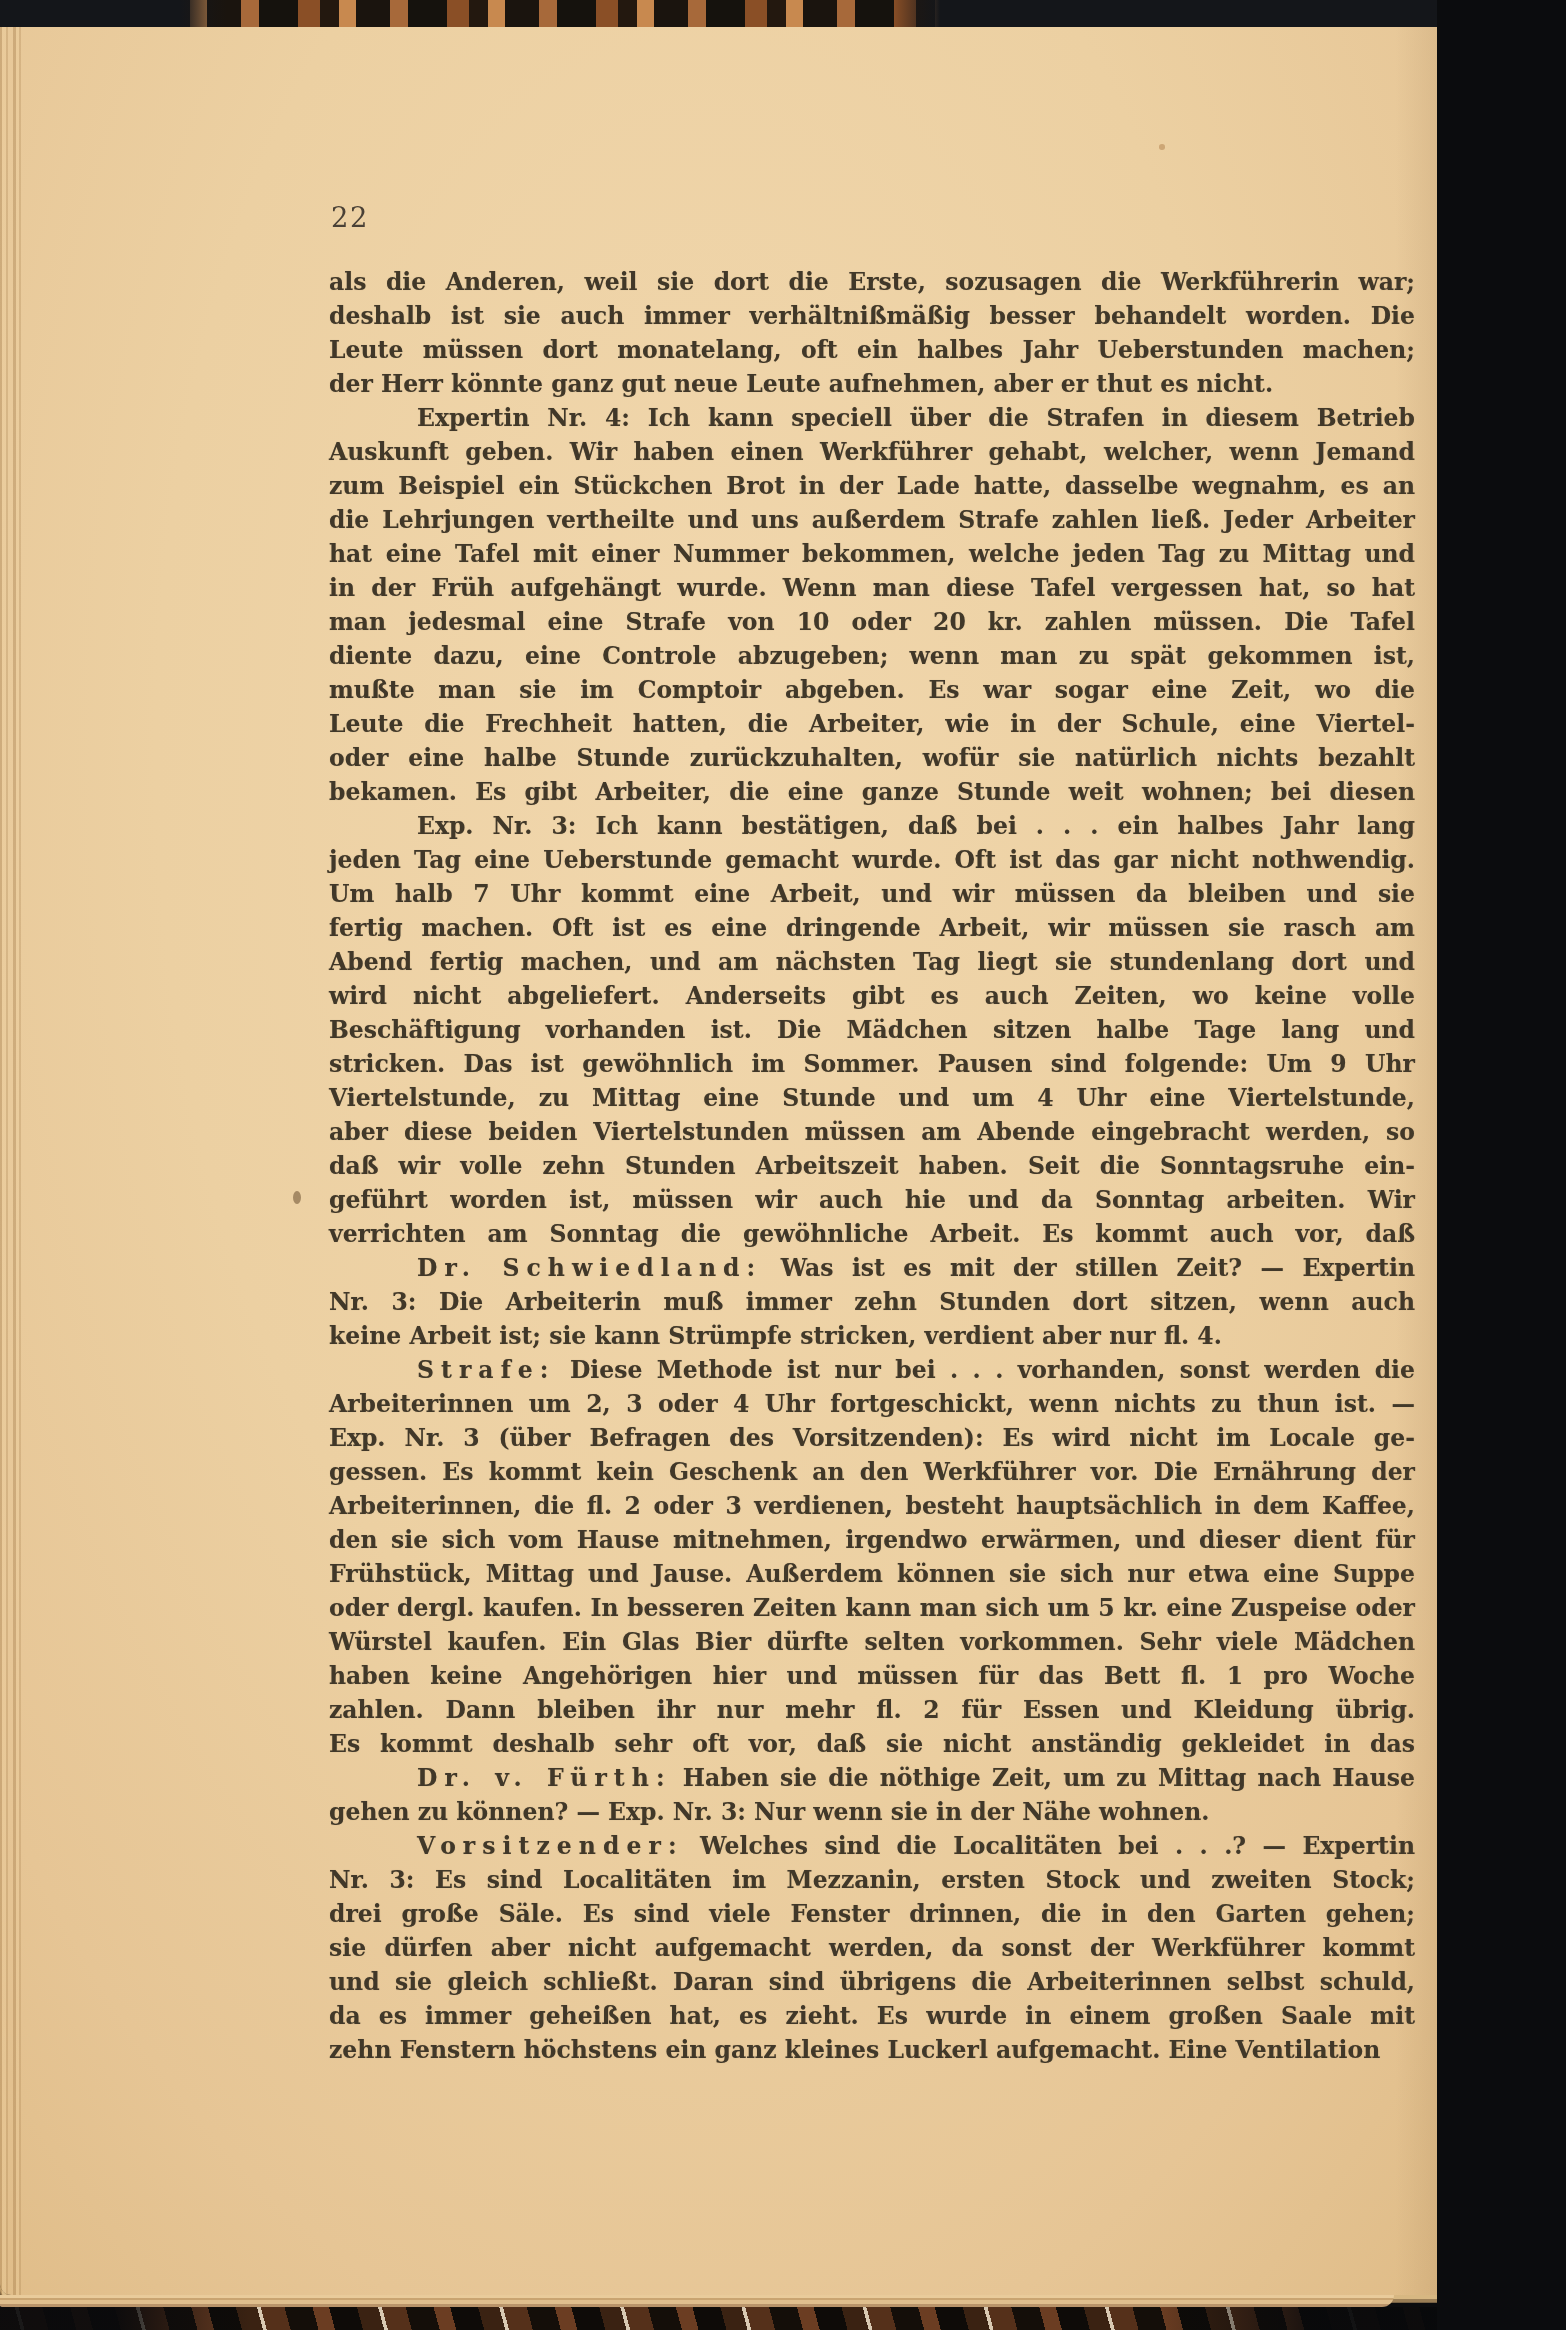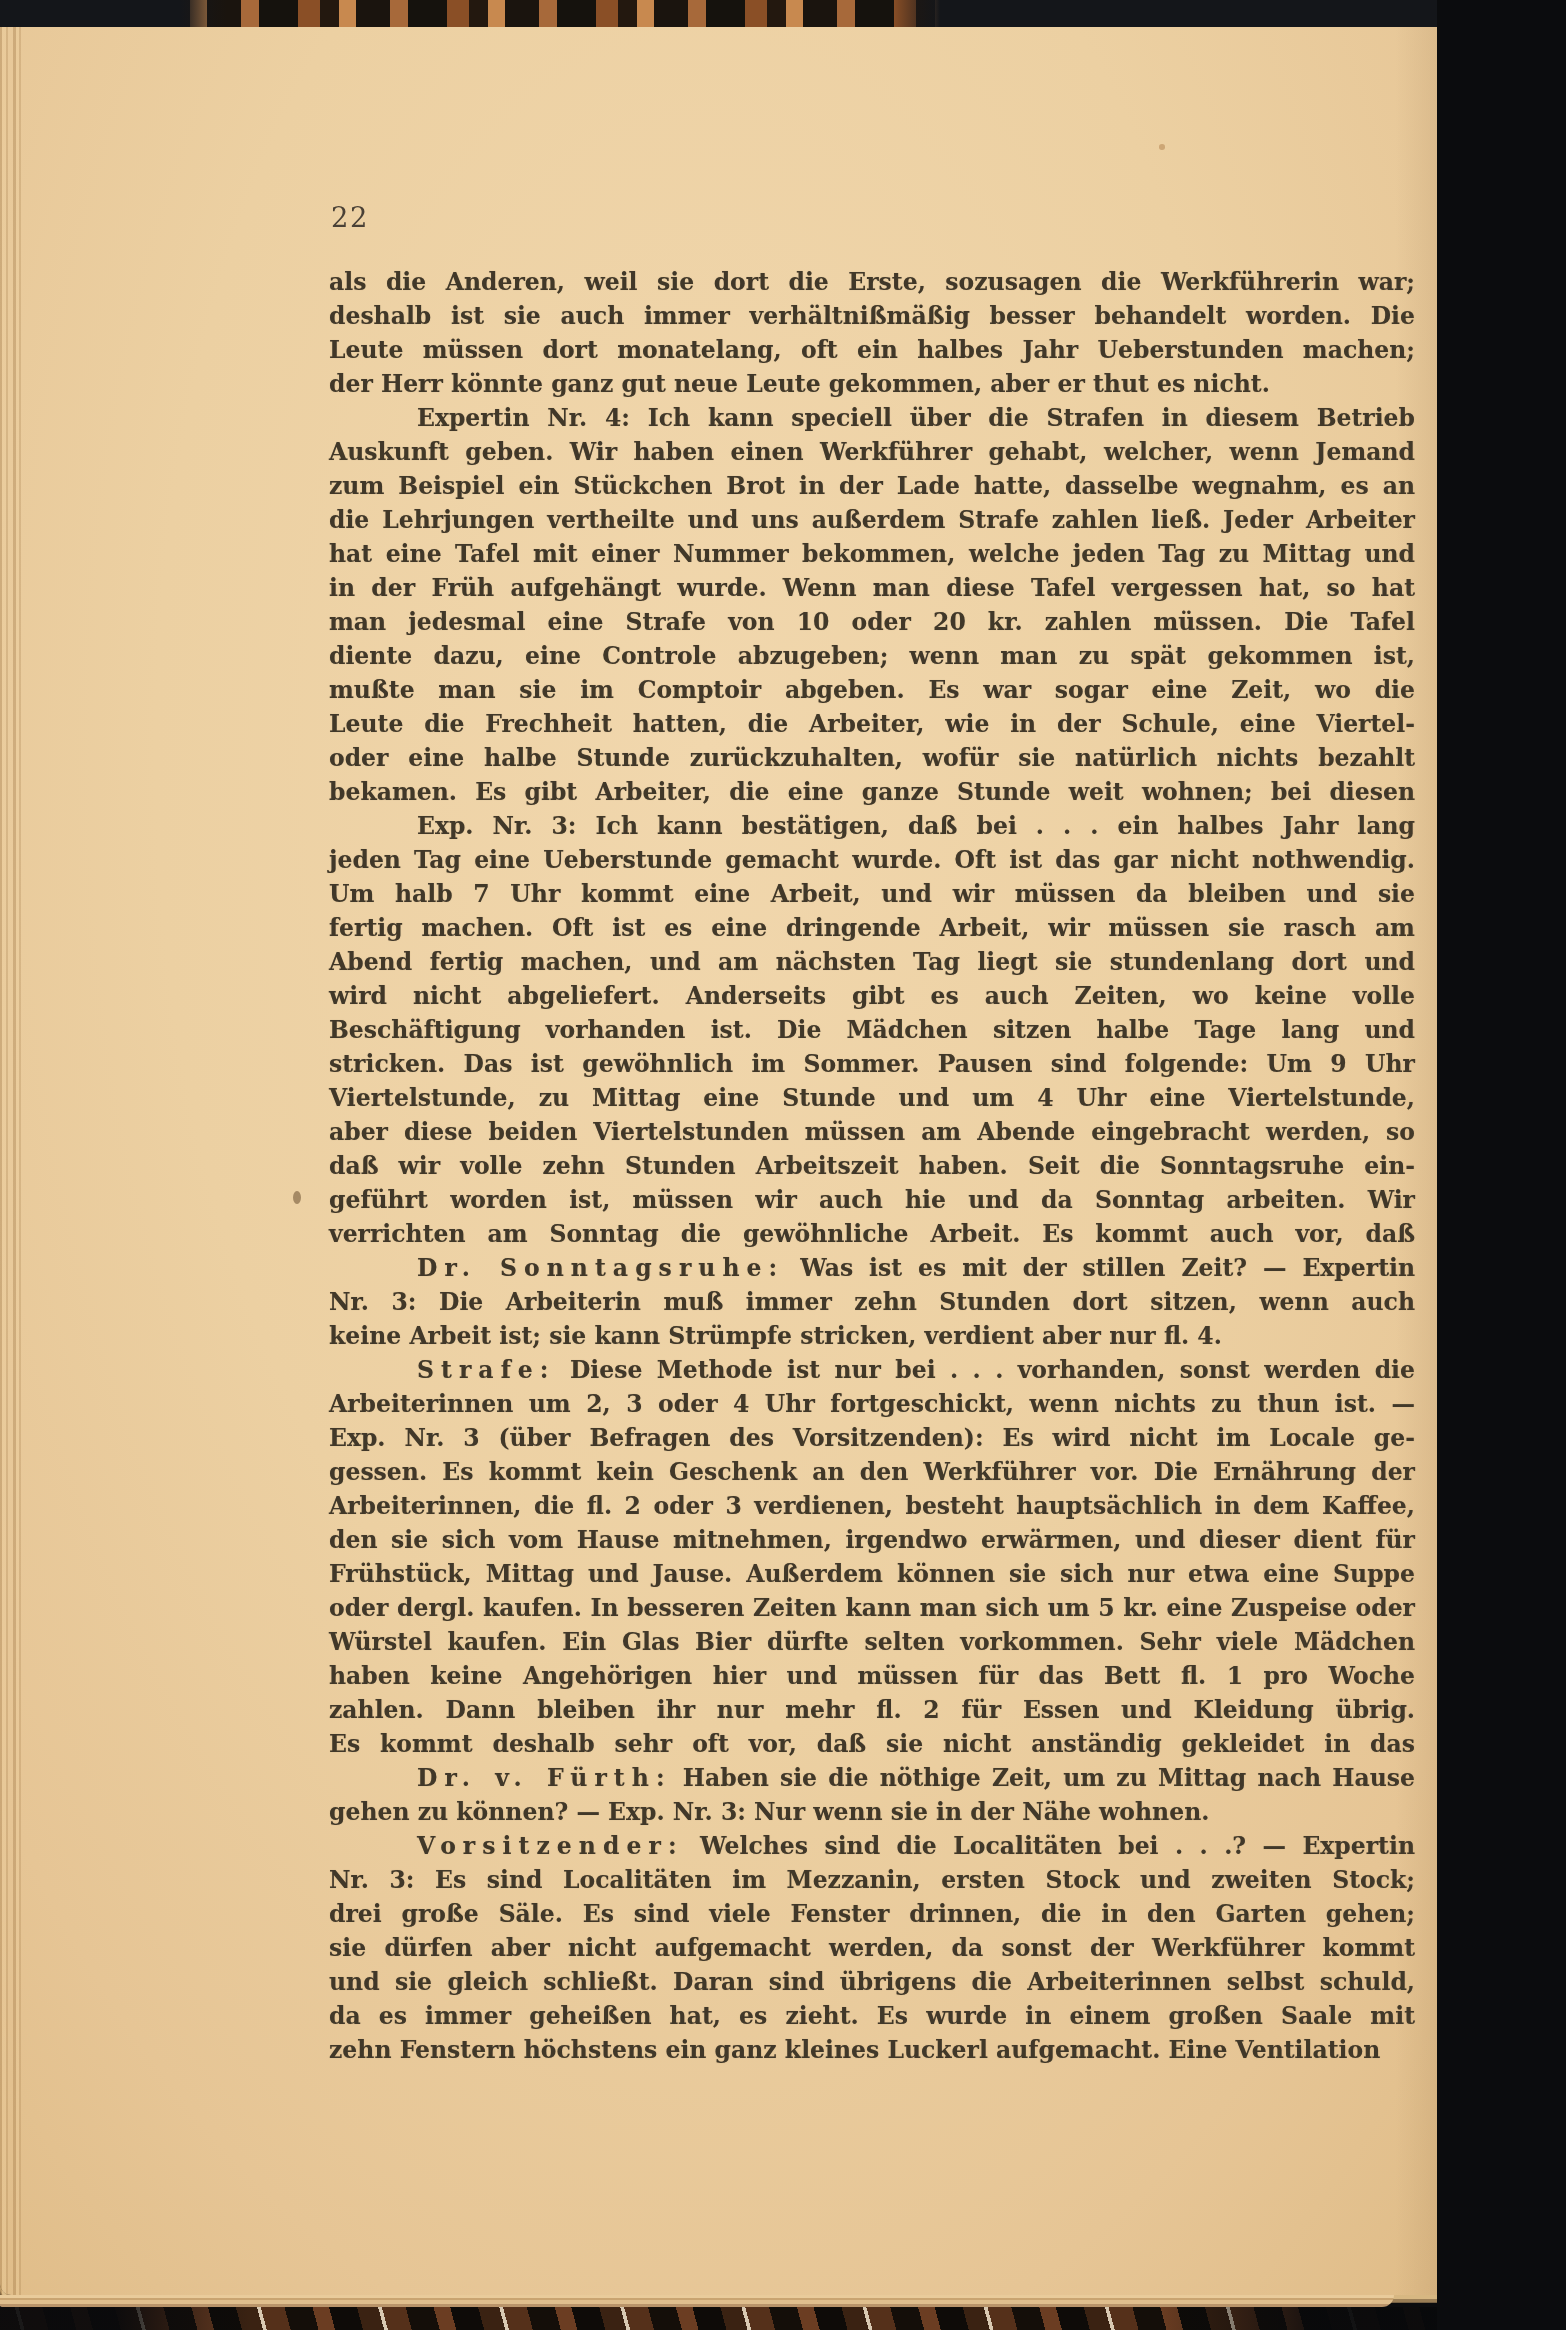--- a/index.html
+++ b/index.html
@@ -92,21 +92,21 @@
 <div class="scene">
   <div class="top-band"></div>
 
   <div class="page">
     <div class="page-number">22</div>
 
     <div class="text-block">
         <div class="line">als die Anderen, weil sie dort die Erste, sozusagen die Werkführerin war;</div>
         <div class="line">deshalb ist sie auch immer verhältnißmäßig besser behandelt worden. Die</div>
         <div class="line">Leute müssen dort monatelang, oft ein halbes Jahr Ueberstunden machen;</div>
-        <div class="line end">der Herr könnte ganz gut neue Leute gekommen, aber er thut es nicht.</div>
+        <div class="line end">der Herr könnte ganz gut neue Leute aufnehmen, aber er thut es nicht.</div>
         <div class="line indent">Expertin Nr. 4: Ich kann speciell über die Strafen in diesem Betrieb</div>
         <div class="line">Auskunft geben. Wir haben einen Werkführer gehabt, welcher, wenn Jemand</div>
         <div class="line">zum Beispiel ein Stückchen Brot in der Lade hatte, dasselbe wegnahm, es an</div>
         <div class="line">die Lehrjungen vertheilte und uns außerdem Strafe zahlen ließ. Jeder Arbeiter</div>
         <div class="line">hat eine Tafel mit einer Nummer bekommen, welche jeden Tag zu Mittag und</div>
         <div class="line">in der Früh aufgehängt wurde. Wenn man diese Tafel vergessen hat, so hat</div>
         <div class="line">man jedesmal eine Strafe von 10 oder 20 kr. zahlen müssen. Die Tafel</div>
         <div class="line">diente dazu, eine Controle abzugeben; wenn man zu spät gekommen ist,</div>
         <div class="line">mußte man sie im Comptoir abgeben. Es war sogar eine Zeit, wo die</div>
         <div class="line">Leute die Frechheit hatten, die Arbeiter, wie in der Schule, eine Viertel-</div>
@@ -118,21 +118,21 @@
         <div class="line">fertig machen. Oft ist es eine dringende Arbeit, wir müssen sie rasch am</div>
         <div class="line">Abend fertig machen, und am nächsten Tag liegt sie stundenlang dort und</div>
         <div class="line">wird nicht abgeliefert. Anderseits gibt es auch Zeiten, wo keine volle</div>
         <div class="line">Beschäftigung vorhanden ist. Die Mädchen sitzen halbe Tage lang und</div>
         <div class="line">stricken. Das ist gewöhnlich im Sommer. Pausen sind folgende: Um 9 Uhr</div>
         <div class="line">Viertelstunde, zu Mittag eine Stunde und um 4 Uhr eine Viertelstunde,</div>
         <div class="line">aber diese beiden Viertelstunden müssen am Abende eingebracht werden, so</div>
         <div class="line">daß wir volle zehn Stunden Arbeitszeit haben. Seit die Sonntagsruhe ein-</div>
         <div class="line">geführt worden ist, müssen wir auch hie und da Sonntag arbeiten. Wir</div>
         <div class="line">verrichten am Sonntag die gewöhnliche Arbeit. Es kommt auch vor, daß</div>
-        <div class="line indent"><span class="sperr">Dr. Sonntagsruhe:</span> <span>Was ist es mit der stillen Zeit? — Expertin</span></div>
+        <div class="line indent"><span class="sperr">Dr. Schwiedland:</span> <span>Was ist es mit der stillen Zeit? — Expertin</span></div>
         <div class="line">Nr. 3: Die Arbeiterin muß immer zehn Stunden dort sitzen, wenn auch</div>
         <div class="line end">keine Arbeit ist; sie kann Strümpfe stricken, verdient aber nur fl. 4.</div>
         <div class="line indent"><span class="sperr">Strafe:</span> <span>Diese Methode ist nur bei . . . vorhanden, sonst werden die</span></div>
         <div class="line">Arbeiterinnen um 2, 3 oder 4 Uhr fortgeschickt, wenn nichts zu thun ist. —</div>
         <div class="line">Exp. Nr. 3 (über Befragen des Vorsitzenden): Es wird nicht im Locale ge-</div>
         <div class="line">gessen. Es kommt kein Geschenk an den Werkführer vor. Die Ernährung der</div>
         <div class="line">Arbeiterinnen, die fl. 2 oder 3 verdienen, besteht hauptsächlich in dem Kaffee,</div>
         <div class="line">den sie sich vom Hause mitnehmen, irgendwo erwärmen, und dieser dient für</div>
         <div class="line">Frühstück, Mittag und Jause. Außerdem können sie sich nur etwa eine Suppe</div>
         <div class="line">oder dergl. kaufen. In besseren Zeiten kann man sich um 5 kr. eine Zuspeise oder</div>

